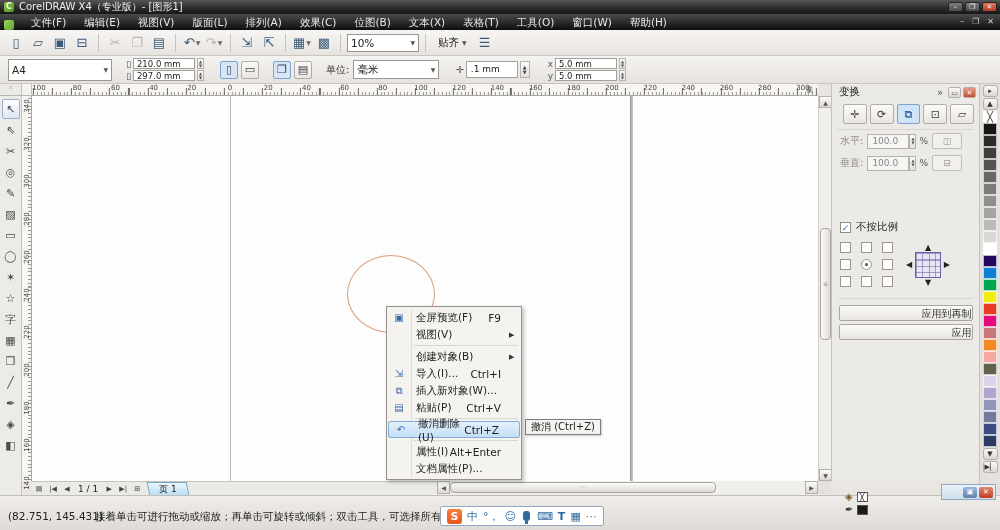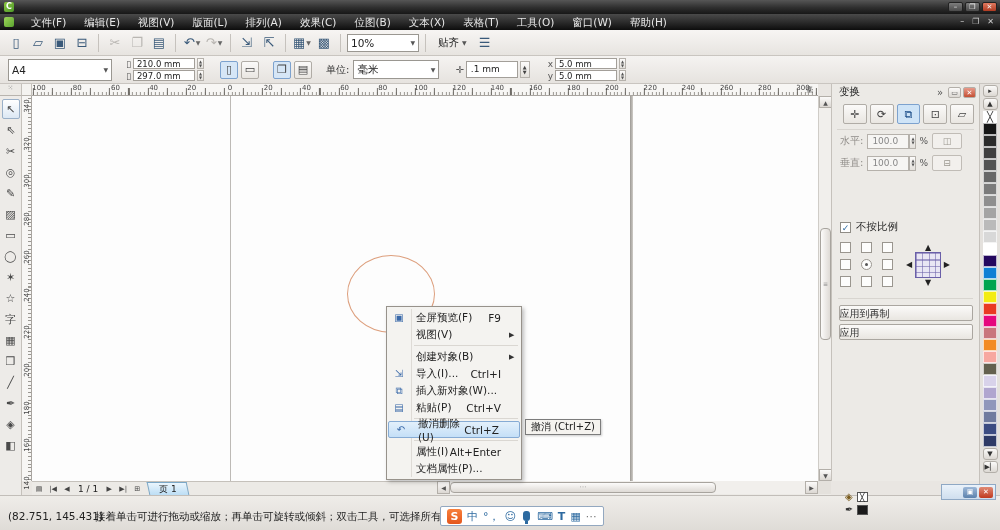--- a/index.html
+++ b/index.html
@@ -14,21 +14,21 @@
   .app-icon { width:10px; height:10px; background:linear-gradient(135deg,#8dc63f,#4d9a2a); border-radius:2px;
     margin-right:5px; color:#fff; font-size:8px; line-height:10px; text-align:center; font-weight:bold; }
   .win-controls { position:absolute; right:3px; top:2px; display:flex; gap:2px; }
   .wbtn { width:15px; height:10px; border-radius:2px; background:linear-gradient(#7d7d7d,#4a4a4a);
     border:1px solid #222; color:#eee; font-size:7px; line-height:8px; text-align:center; }
   .wbtn.close { background:linear-gradient(#e0795f,#b03a21); }
 
   
   .menubar { position:absolute; left:0; top:14px; width:1000px; height:16px;
     background:linear-gradient(#4a4a4a,#262626 60%,#0d0d0d); color:#e8e8e8;
-    display:flex; align-items:center; padding-left:4px; }
+    display:flex; align-items:flex-end; padding-left:4px; }
   .menubar .doc-icon { width:10px; height:10px; background:linear-gradient(135deg,#9ed65a,#5aa32f); border-radius:2px; margin-right:8px; }
   .mitem { padding:0 9px; height:16px; line-height:16px; font-size:10.5px; cursor:default; }
   .doc-controls { position:absolute; right:6px; top:0; display:flex; gap:8px; color:#cfcfcf; font-size:8px; line-height:16px; }
 
   
   .toolbar { position:absolute; left:0; top:30px; width:1000px; height:26px;
     background:linear-gradient(#f7f5f3,#e7e4e0); border-bottom:1px solid #c9c5c0;
     display:flex; align-items:center; padding-left:6px; gap:2px; }
   .tbtn { min-width:20px; height:20px; display:flex; align-items:center; justify-content:center;
     font-size:13px; color:#3a5a7a; border-radius:2px; }
@@ -149,21 +149,21 @@
   .acell.radio { border-radius:50%; position:relative; }
   .acell.radio::after { content:""; position:absolute; left:3px; top:3px; width:3px; height:3px; border-radius:50%; background:#555; }
   .agraphic { width:40px; height:40px; position:relative; }
   .agraphic .grid { position:absolute; left:7px; top:7px; width:26px; height:26px; border:1px solid #6a5fa8;
     background:
       repeating-linear-gradient(90deg,rgba(106,95,168,.55) 0 1px,transparent 1px 6.5px),
       repeating-linear-gradient(rgba(106,95,168,.55) 0 1px,transparent 1px 6.5px), #e9e6f4; }
   .agraphic .ar { position:absolute; font-size:8px; color:#222; }
   .dsep { height:1px; background:#d8d5d0; margin:8px 6px 6px; }
   .dbtn { display:block; width:134px; height:16px; margin:3px auto 0; border:1px solid #aaa6a0; border-radius:2px;
-    background:linear-gradient(#fbfaf9,#e9e6e1); font-size:10px; text-align:left; line-height:15px; color:#333; }
+    background:linear-gradient(#fbfaf9,#e9e6e1); font-size:10px; text-align:right; line-height:15px; color:#333; }
 
   
   .palette { position:absolute; left:979px; top:84px; width:21px; height:411px; background:#e4e1dd; border-left:1px solid #c5c1bb; }
   .pal-btn { width:15px; height:12px; margin:1px auto; font-size:7px; text-align:center; line-height:11px; color:#333;
     border:1px solid #b3afa9; border-radius:3px; background:linear-gradient(#fbfaf9,#dcd8d3); }
   .swatch { width:14px; height:12px; margin:0 auto; border:1px solid rgba(255,255,255,.7); }
   .swatch.none { background:#fff; position:relative; font-size:10px; line-height:10px; text-align:center; color:#333; }
 
   
   .statusbar { position:absolute; left:0; top:495px; width:1000px; height:35px;
@@ -188,20 +188,21 @@
   .popupfrag .rest { background:linear-gradient(#9db8d8,#5d82ad); }
   .popupfrag .cls { background:linear-gradient(#e08a75,#c03a1f); }
 </style>
 </head>
 <body>
 
 <div id="app">
 
   <div class="titlebar">
     <div class="app-icon">C</div>
+    <span>CorelDRAW X4（专业版）- [图形1]</span>
     <div class="win-controls">
       <div class="wbtn">–</div>
       <div class="wbtn">❐</div>
       <div class="wbtn close">✕</div>
     </div>
   </div>
 
   <div class="menubar">
     <div class="doc-icon"></div>
     <div style="display:flex">

